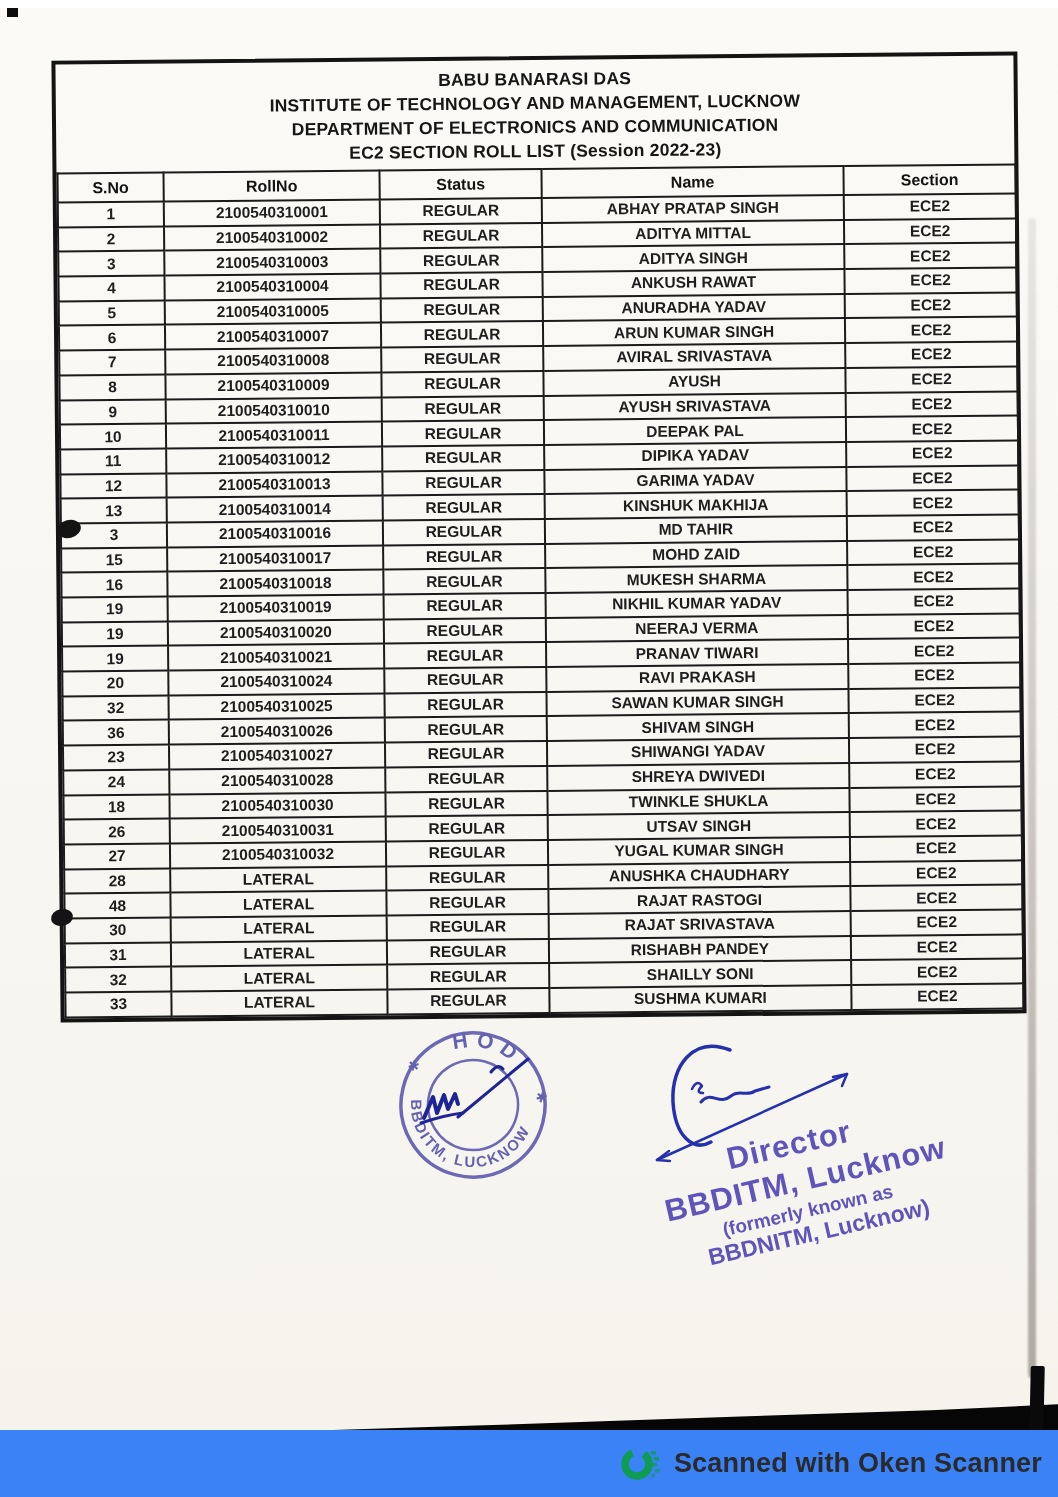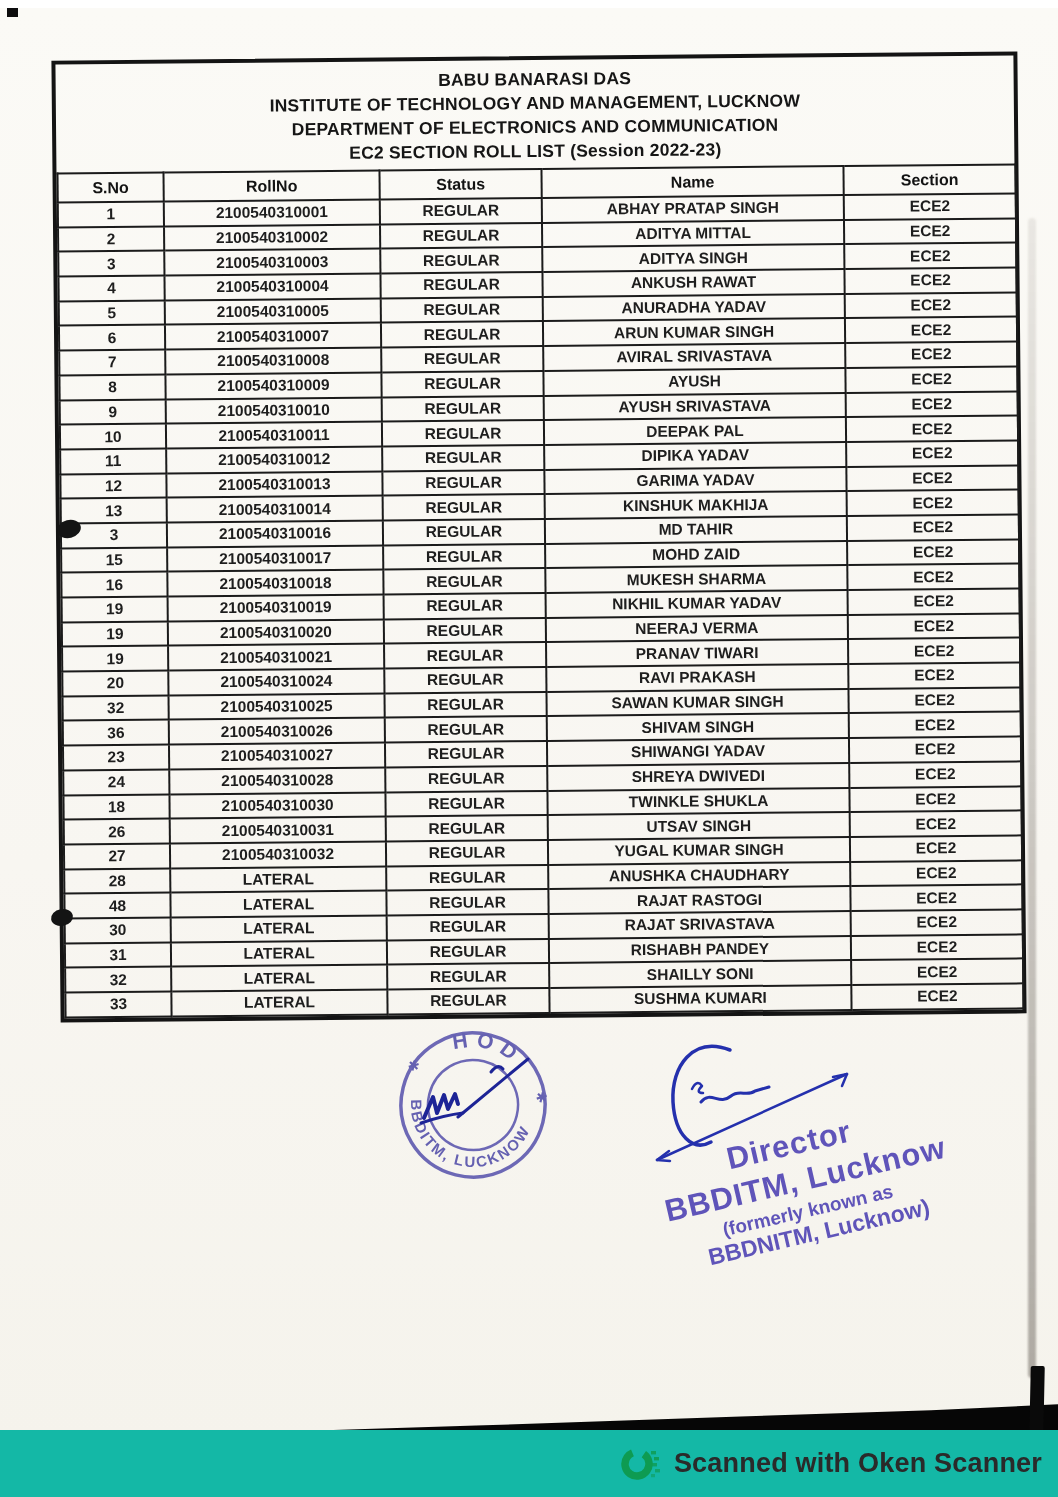--- a/index.html
+++ b/index.html
@@ -52,21 +52,21 @@
   }
   thead th{height:27px;font-size:16px;color:#131313;}
   tbody td{height:22.7px;font-size:15.5px;color:#1e1e1e;}
 
   
   .hod-stamp{position:absolute;left:388px;top:1012px;}
   .dir-stamp{position:absolute;left:635px;top:1028px;}
 
   
   .footer{
-    position:absolute;left:0;top:1430px;width:1058px;height:67px;background:#14b8a6;
+    position:absolute;left:0;top:1430px;width:1058px;height:67px;background:#3b82f6;
     display:flex;align-items:center;justify-content:flex-end;gap:11px;
     padding-right:16px;box-sizing:border-box;
   }
   .footer .caption{
     font-size:27px;font-weight:bold;color:#2a2a2a;letter-spacing:.2px;
   }
 </style>
 </head>
 <body>
 

